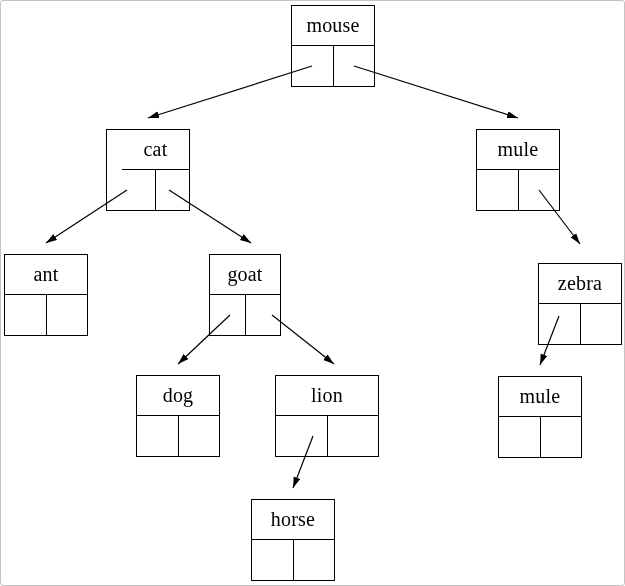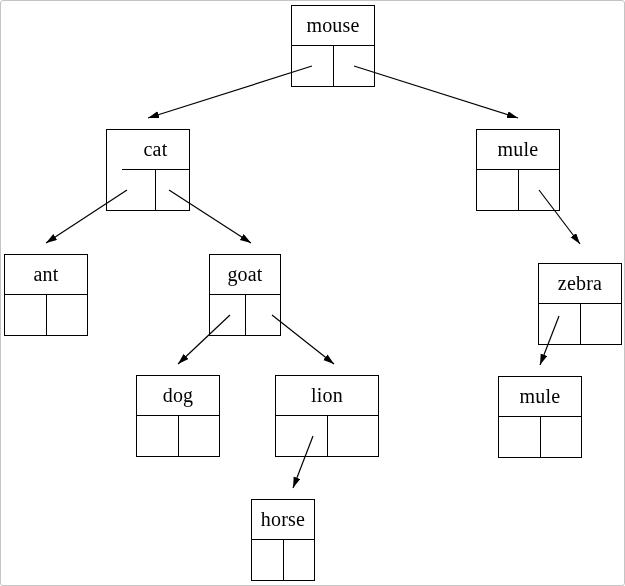--- a/index.html
+++ b/index.html
@@ -120,21 +120,21 @@
           <div class="cell-right"></div>
         </div>
       </div>
       <div class="node" style="left: 497px; top: 375px; width: 84px; height: 82px;">
         <div class="title">mule</div>
         <div class="cells">
           <div class="cell-left"></div>
           <div class="cell-right"></div>
         </div>
       </div>
-      <div class="node" style="left: 250px; top: 498px; width: 64px; height: 82px;">
+      <div class="node" style="left: 250px; top: 498px; width: 84px; height: 82px;">
         <div class="title">horse</div>
         <div class="cells">
           <div class="cell-left"></div>
           <div class="cell-right"></div>
         </div>
       </div>
     </div>
   <svg id="edges-layer" width="623" height="584" viewBox="0 0 623 584" xmlns="http://www.w3.org/2000/svg">
     <defs>
       <marker id="arrowhead" markerUnits="userSpaceOnUse" markerWidth="12" markerHeight="8" refX="11" refY="3.5" orient="auto">

